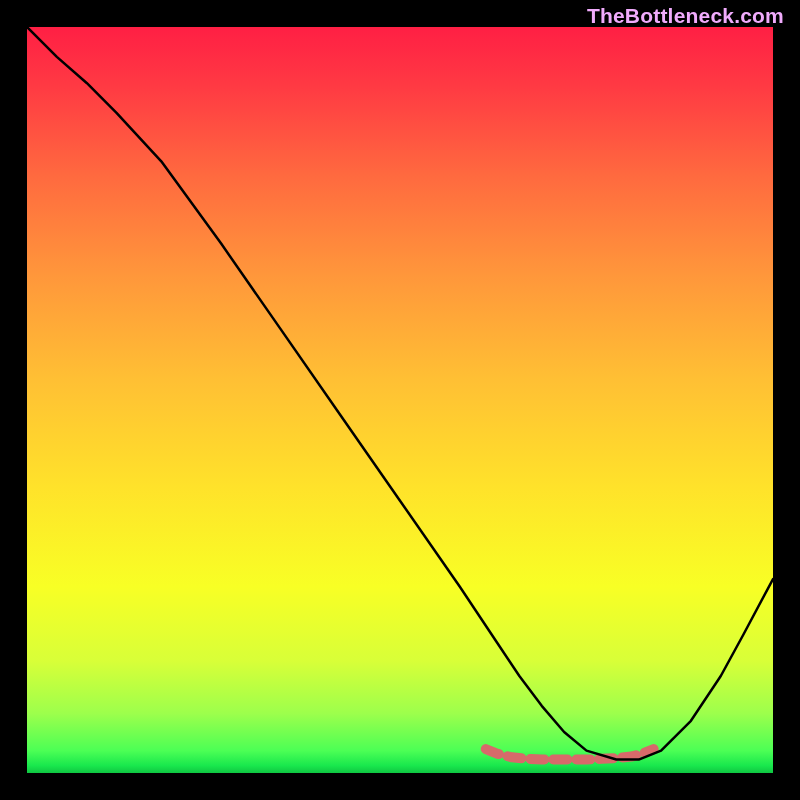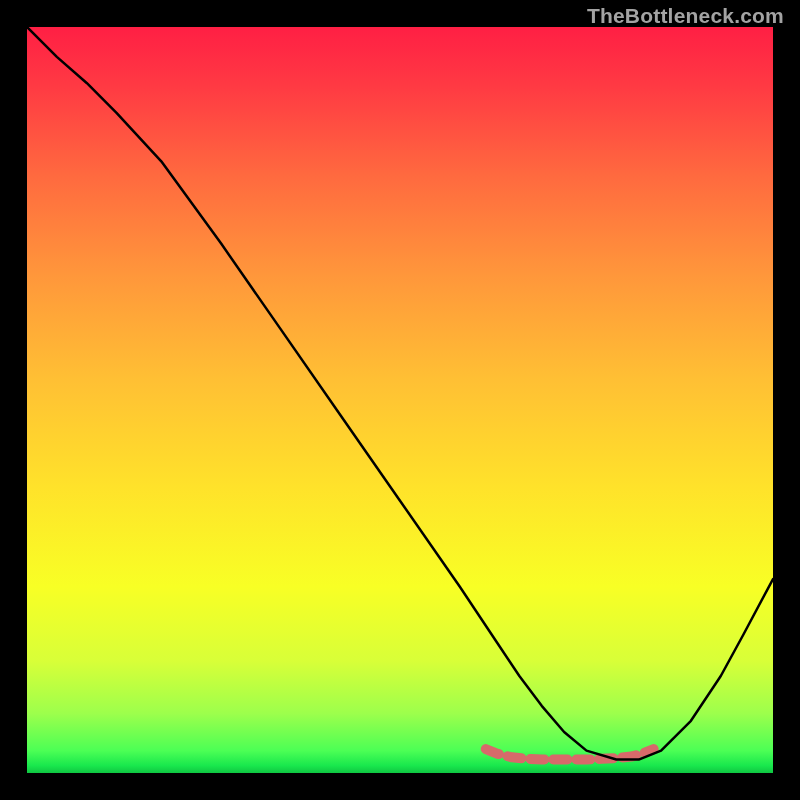--- a/index.html
+++ b/index.html
@@ -10,21 +10,21 @@
     height: 800px;
     background: #000;
   }
   .watermark {
     position: absolute;
     top: 4px;
     right: 16px;
     font-family: Arial, Helvetica, sans-serif;
     font-size: 21px;
     font-weight: bold;
-    color: #a3a3a3;
+    color: #f0abfc;
     letter-spacing: 0.2px;
   }
   .plot-area {
     position: absolute;
     left: 27px;
     top: 27px;
     width: 746px;
     height: 746px;
   }
   .gradient-bg {

